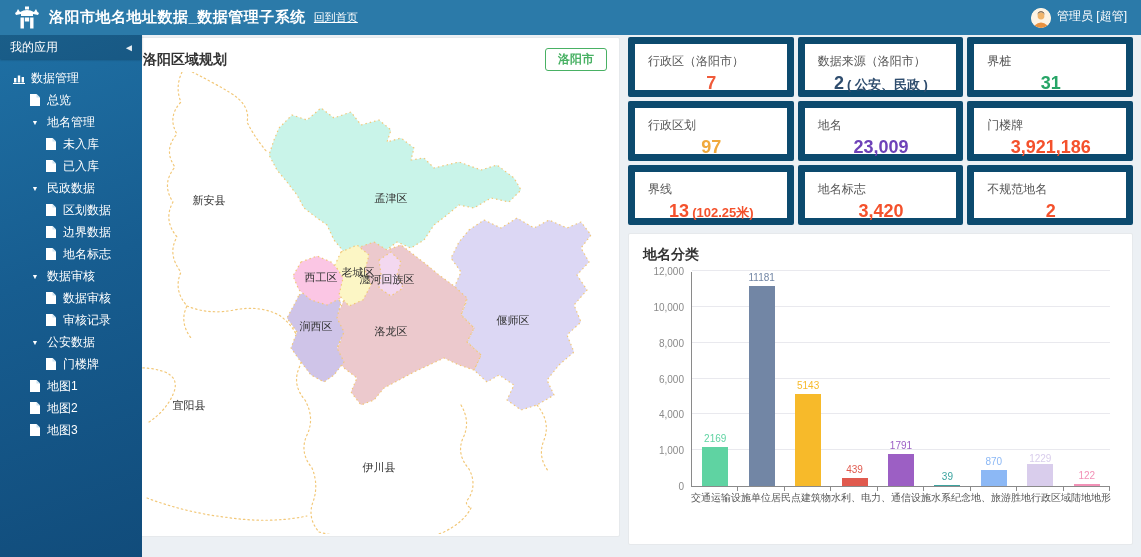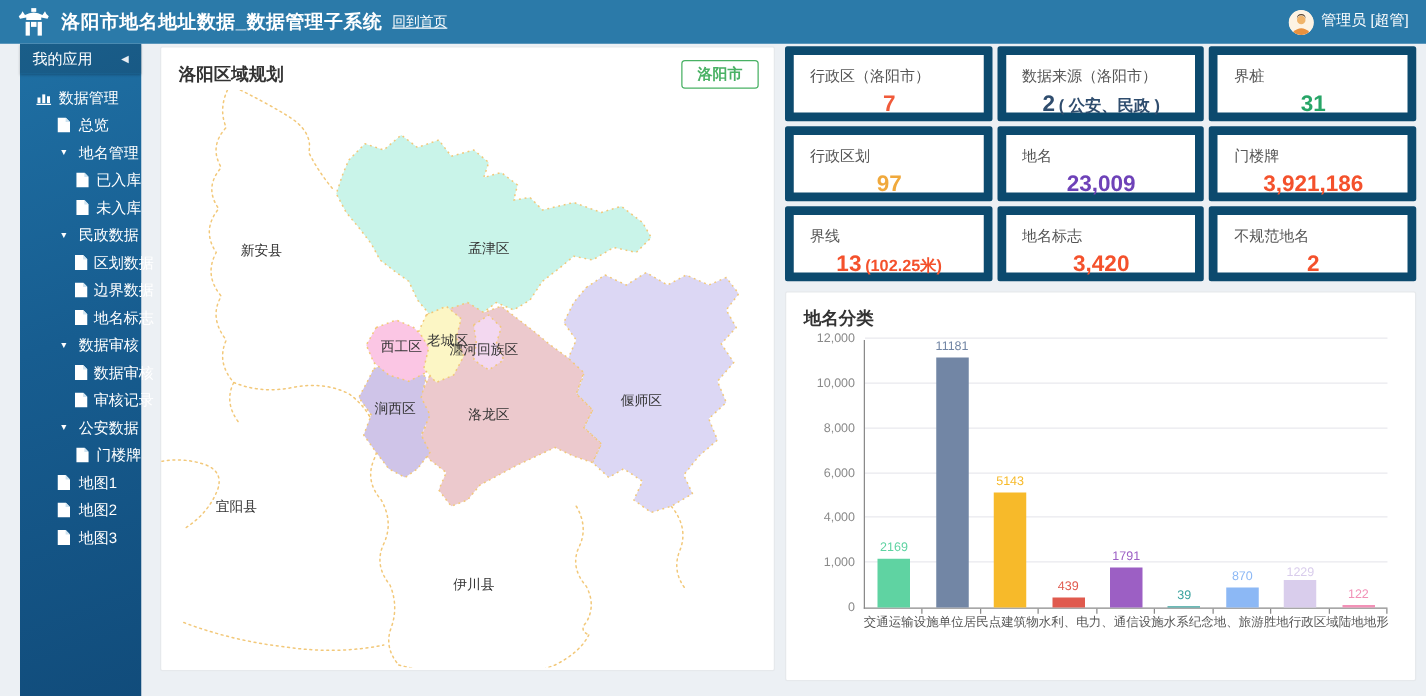--- a/index.html
+++ b/index.html
@@ -10,21 +10,21 @@
   .hdr { position:absolute; left:0; top:0; width:1141px; height:35px; background:#2b7aa9;
          display:flex; align-items:center; padding:0 14px; color:#fff; z-index:5; }
   .hdr .logo { width:26px; height:24px; margin-right:9px; flex:0 0 auto; }
   .hdr h1 { font-size:15px; font-weight:bold; letter-spacing:.5px; }
   .hdr .home { color:#fff; font-size:11px; text-decoration:underline; margin-left:8px; cursor:pointer; }
   .hdr .sp { flex:1; }
   .hdr .user { display:flex; font-size:12px; cursor:pointer; }
   .hdr .avatar { width:20px; height:20px; border-radius:50%; background:#fdf3e3; margin-right:6px; overflow:hidden; }
 
   
-  .side { position:absolute; left:16px; top:35px; width:97px; bottom:0;
+  .side { position:absolute; left:0; top:35px; width:142px; bottom:0;
           background:linear-gradient(160deg,#1f70a4 0%,#175d90 45%,#114c7b 100%); color:#fff; z-index:4; }
   .side-head { height:24px; background:rgba(0,0,0,.16); display:flex; align-items:center;
                padding:0 8px 0 10px; font-size:12px; box-shadow:0 1px 2px rgba(0,0,0,.25); }
   .side-head .sp { flex:1; }
   .side-head .col { font-size:10px; opacity:.9; cursor:pointer; }
   .menu { padding-top:8px; }
   .menu-item { height:22px; display:flex; align-items:center; font-size:12px; color:#fff;
                cursor:pointer; white-space:nowrap; }
   .menu-item.lv0 { padding-left:12px; }
   .menu-item.lv1 { padding-left:28px; }
@@ -131,30 +131,30 @@
         <span class="mi-icon" style="font-size: 7px;">▼</span>
         <span class="mi-label">地名管理</span>
       </div>
       <div class="menu-item lv2">
         <span class="mi-icon">
           <svg width="10" height="12" viewBox="0 0 10 12">
             <path d="M0,0 h6.5 L10,3.5 V12 H0 Z" fill="#fff"></path>
             <path d="M6.5,0 L10,3.5 H6.5 Z" fill="#cfe3f0"></path>
           </svg>
         </span>
+        <span class="mi-label">未入库</span>
+      </div>
+      <div class="menu-item lv2">
+        <span class="mi-icon">
+          <svg width="10" height="12" viewBox="0 0 10 12">
+            <path d="M0,0 h6.5 L10,3.5 V12 H0 Z" fill="#fff"></path>
+            <path d="M6.5,0 L10,3.5 H6.5 Z" fill="#cfe3f0"></path>
+          </svg>
+        </span>
         <span class="mi-label">已入库</span>
-      </div>
-      <div class="menu-item lv2">
-        <span class="mi-icon">
-          <svg width="10" height="12" viewBox="0 0 10 12">
-            <path d="M0,0 h6.5 L10,3.5 V12 H0 Z" fill="#fff"></path>
-            <path d="M6.5,0 L10,3.5 H6.5 Z" fill="#cfe3f0"></path>
-          </svg>
-        </span>
-        <span class="mi-label">未入库</span>
       </div>
       <div class="menu-item lv1">
         <span class="mi-icon" style="font-size: 7px;">▼</span>
         <span class="mi-label">民政数据</span>
       </div>
       <div class="menu-item lv2">
         <span class="mi-icon">
           <svg width="10" height="12" viewBox="0 0 10 12">
             <path d="M0,0 h6.5 L10,3.5 V12 H0 Z" fill="#fff"></path>
             <path d="M6.5,0 L10,3.5 H6.5 Z" fill="#cfe3f0"></path>

